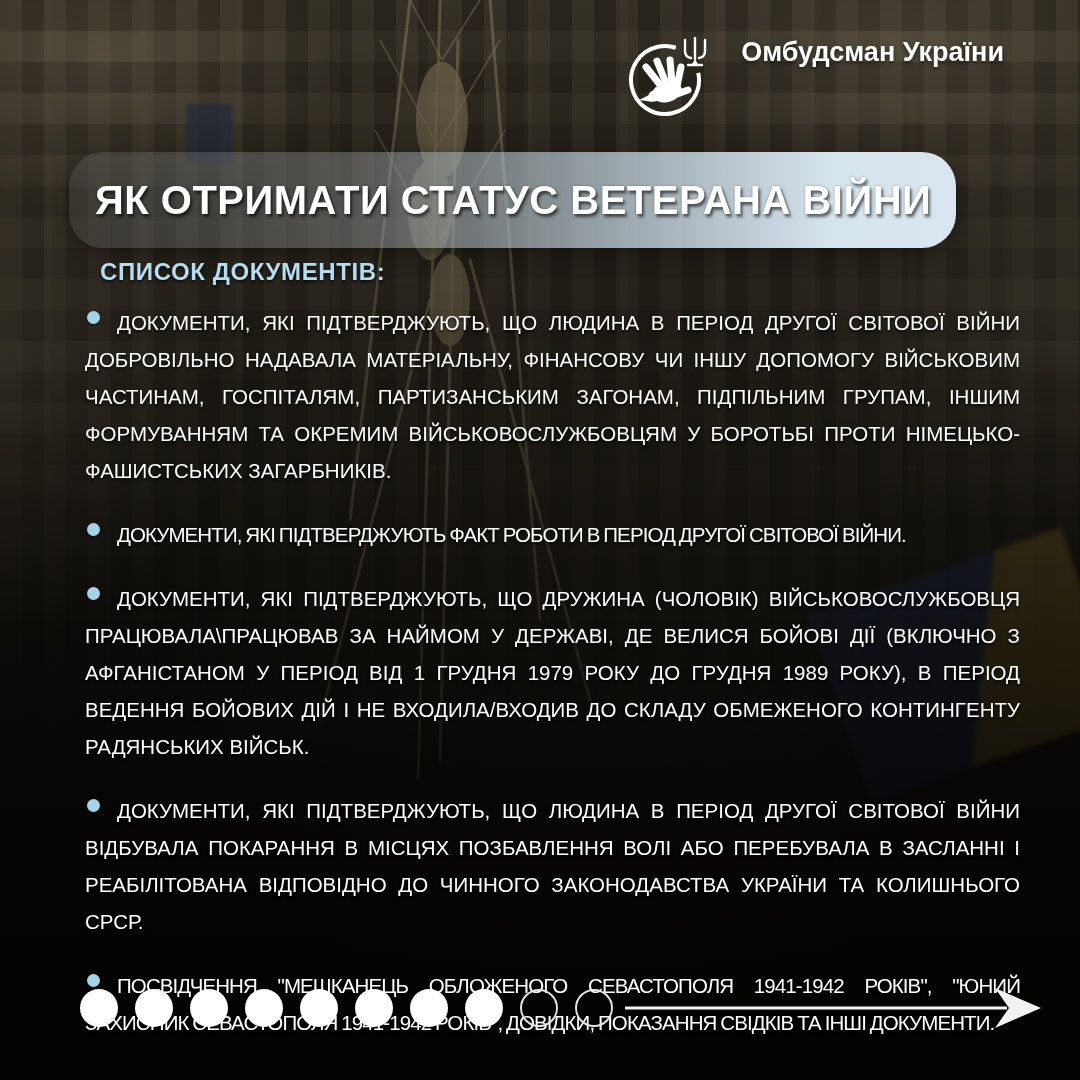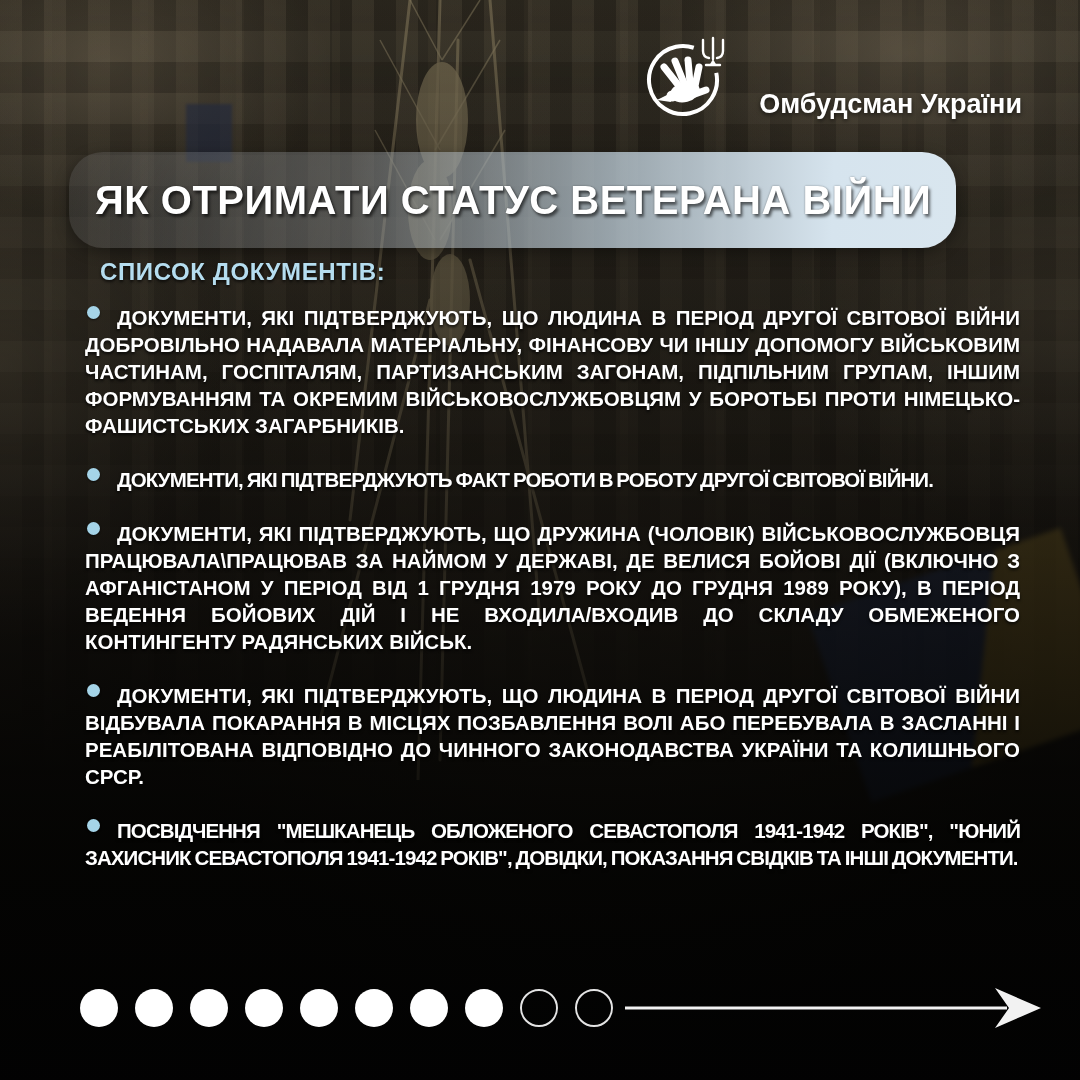--- a/index.html
+++ b/index.html
@@ -29,38 +29,38 @@
     background:#2b3550;opacity:.65;filter:blur(1.5px);}
   .flag-patch{position:absolute;left:832px;top:566px;width:268px;height:198px;
     transform:rotate(-19deg);opacity:.42;filter:blur(2.5px);
     background:linear-gradient(115deg,#26407c 55%,#c7a23a 55%);}
   .wheat{position:absolute;left:290px;top:0;opacity:.55;}
   .vignette{position:absolute;inset:0;
     background:linear-gradient(180deg, rgba(8,7,5,.18) 0%, rgba(8,7,5,.42) 30%,
                rgba(6,5,4,.66) 55%, rgba(3,3,2,.88) 80%, rgba(2,2,2,.96) 100%);}
 
   
-  .logo{position:absolute;top:36px;right:58px;display:flex;align-items:flex-end;gap:32px;}
+  .logo{position:absolute;top:36px;right:76px;display:flex;align-items:flex-start;gap:32px;}
   .logo-text{color:#fff;font-weight:bold;font-size:27px;line-height:32px;
              text-shadow:0 2px 4px rgba(0,0,0,.6);white-space:nowrap;}
 
   
   .banner{position:absolute;left:69px;top:152px;width:887px;height:96px;border-radius:34px;
     background:linear-gradient(92deg, rgba(110,112,116,.22) 0%, rgba(148,154,160,.40) 32%,
                rgba(187,203,214,.78) 62%, #d6e4ee 86%, #d9e6ef 100%);
     display:flex;align-items:center;box-shadow:0 4px 14px rgba(0,0,0,.35);}
   .banner h1{margin:0;padding:0 20px 0 26px;color:#fff;font-size:40px;letter-spacing:.5px;
     font-weight:bold;white-space:nowrap;
     text-shadow:2px 3px 3px rgba(0,0,0,.55), 0 0 2px rgba(0,0,0,.4);}
 
   
   .content{position:absolute;left:85px;top:258px;width:935px;color:#fff;}
   .section-title{color:#b5ddef;font-size:24px;font-weight:bold;letter-spacing:.6px;
     margin:0 0 18px 15px;text-shadow:0 2px 3px rgba(0,0,0,.7);}
-  .item{margin:0 0 27px 0;font-size:20.5px;line-height:27px;font-weight:bold;
+  .item{margin:0 0 27px 0;font-size:20.5px;line-height:37px;font-weight:normal;
     text-align:justify;text-shadow:0 2px 3px rgba(0,0,0,.8);}
   .item.cond{letter-spacing:-0.9px;word-spacing:-1px;}
   .bullet{display:inline-block;width:13px;height:13px;border-radius:50%;
     background:#a5d4e8;margin:0 17px 0 2px;vertical-align:6px;
     box-shadow:0 1px 2px rgba(0,0,0,.6);}
 
   
   .footer{position:absolute;left:80px;top:985px;display:flex;align-items:center;}
   .dots{display:flex;gap:17px;align-items:center;}
   .dot{width:38px;height:38px;border-radius:50%;background:#fff;box-sizing:border-box;}
@@ -135,21 +135,21 @@
     <h1>ЯК ОТРИМАТИ СТАТУС ВЕТЕРАНА ВІЙНИ</h1>
   </div>
 
   <div class="content">
     <p class="section-title">СПИСОК ДОКУМЕНТІВ:</p>
 
     <p class="item">
       <span class="bullet"></span><span>ДОКУМЕНТИ, ЯКІ ПІДТВЕРДЖУЮТЬ, ЩО ЛЮДИНА В ПЕРІОД ДРУГОЇ СВІТОВОЇ ВІЙНИ ДОБРОВІЛЬНО НАДАВАЛА МАТЕРІАЛЬНУ, ФІНАНСОВУ ЧИ ІНШУ ДОПОМОГУ ВІЙСЬКОВИМ ЧАСТИНАМ, ГОСПІТАЛЯМ, ПАРТИЗАНСЬКИМ ЗАГОНАМ, ПІДПІЛЬНИМ ГРУПАМ, ІНШИМ ФОРМУВАННЯМ ТА ОКРЕМИМ ВІЙСЬКОВОСЛУЖБОВЦЯМ У БОРОТЬБІ ПРОТИ НІМЕЦЬКО-ФАШИСТСЬКИХ ЗАГАРБНИКІВ.</span>
     </p>
     <p class="item cond">
-      <span class="bullet"></span><span>ДОКУМЕНТИ, ЯКІ ПІДТВЕРДЖУЮТЬ ФАКТ РОБОТИ В РОБОТУ ДРУГОЇ СВІТОВОЇ ВІЙНИ.</span>
+      <span class="bullet"></span><span>ДОКУМЕНТИ, ЯКІ ПІДТВЕРДЖУЮТЬ ФАКТ РОБОТИ В ПЕРІОД ДРУГОЇ СВІТОВОЇ ВІЙНИ.</span>
     </p>
     <p class="item">
       <span class="bullet"></span><span>ДОКУМЕНТИ, ЯКІ ПІДТВЕРДЖУЮТЬ, ЩО ДРУЖИНА (ЧОЛОВІК) ВІЙСЬКОВОСЛУЖБОВЦЯ ПРАЦЮВАЛА\ПРАЦЮВАВ ЗА НАЙМОМ У ДЕРЖАВІ, ДЕ ВЕЛИСЯ БОЙОВІ ДІЇ (ВКЛЮЧНО З АФГАНІСТАНОМ У ПЕРІОД ВІД 1 ГРУДНЯ 1979 РОКУ ДО ГРУДНЯ 1989 РОКУ), В ПЕРІОД ВЕДЕННЯ БОЙОВИХ ДІЙ І НЕ ВХОДИЛА/ВХОДИВ ДО СКЛАДУ ОБМЕЖЕНОГО КОНТИНГЕНТУ РАДЯНСЬКИХ ВІЙСЬК.</span>
     </p>
     <p class="item">
       <span class="bullet"></span><span>ДОКУМЕНТИ, ЯКІ ПІДТВЕРДЖУЮТЬ, ЩО ЛЮДИНА В ПЕРІОД ДРУГОЇ СВІТОВОЇ ВІЙНИ ВІДБУВАЛА ПОКАРАННЯ В МІСЦЯХ ПОЗБАВЛЕННЯ ВОЛІ АБО ПЕРЕБУВАЛА В ЗАСЛАННІ І РЕАБІЛІТОВАНА ВІДПОВІДНО ДО ЧИННОГО ЗАКОНОДАВСТВА УКРАЇНИ ТА КОЛИШНЬОГО СРСР.</span>
     </p>
     <p class="item cond">
       <span class="bullet"></span><span>ПОСВІДЧЕННЯ "МЕШКАНЕЦЬ ОБЛОЖЕНОГО СЕВАСТОПОЛЯ 1941-1942 РОКІВ", "ЮНИЙ ЗАХИСНИК СЕВАСТОПОЛЯ 1941-1942 РОКІВ", ДОВІДКИ, ПОКАЗАННЯ СВІДКІВ ТА ІНШІ ДОКУМЕНТИ.</span>
     </p>

